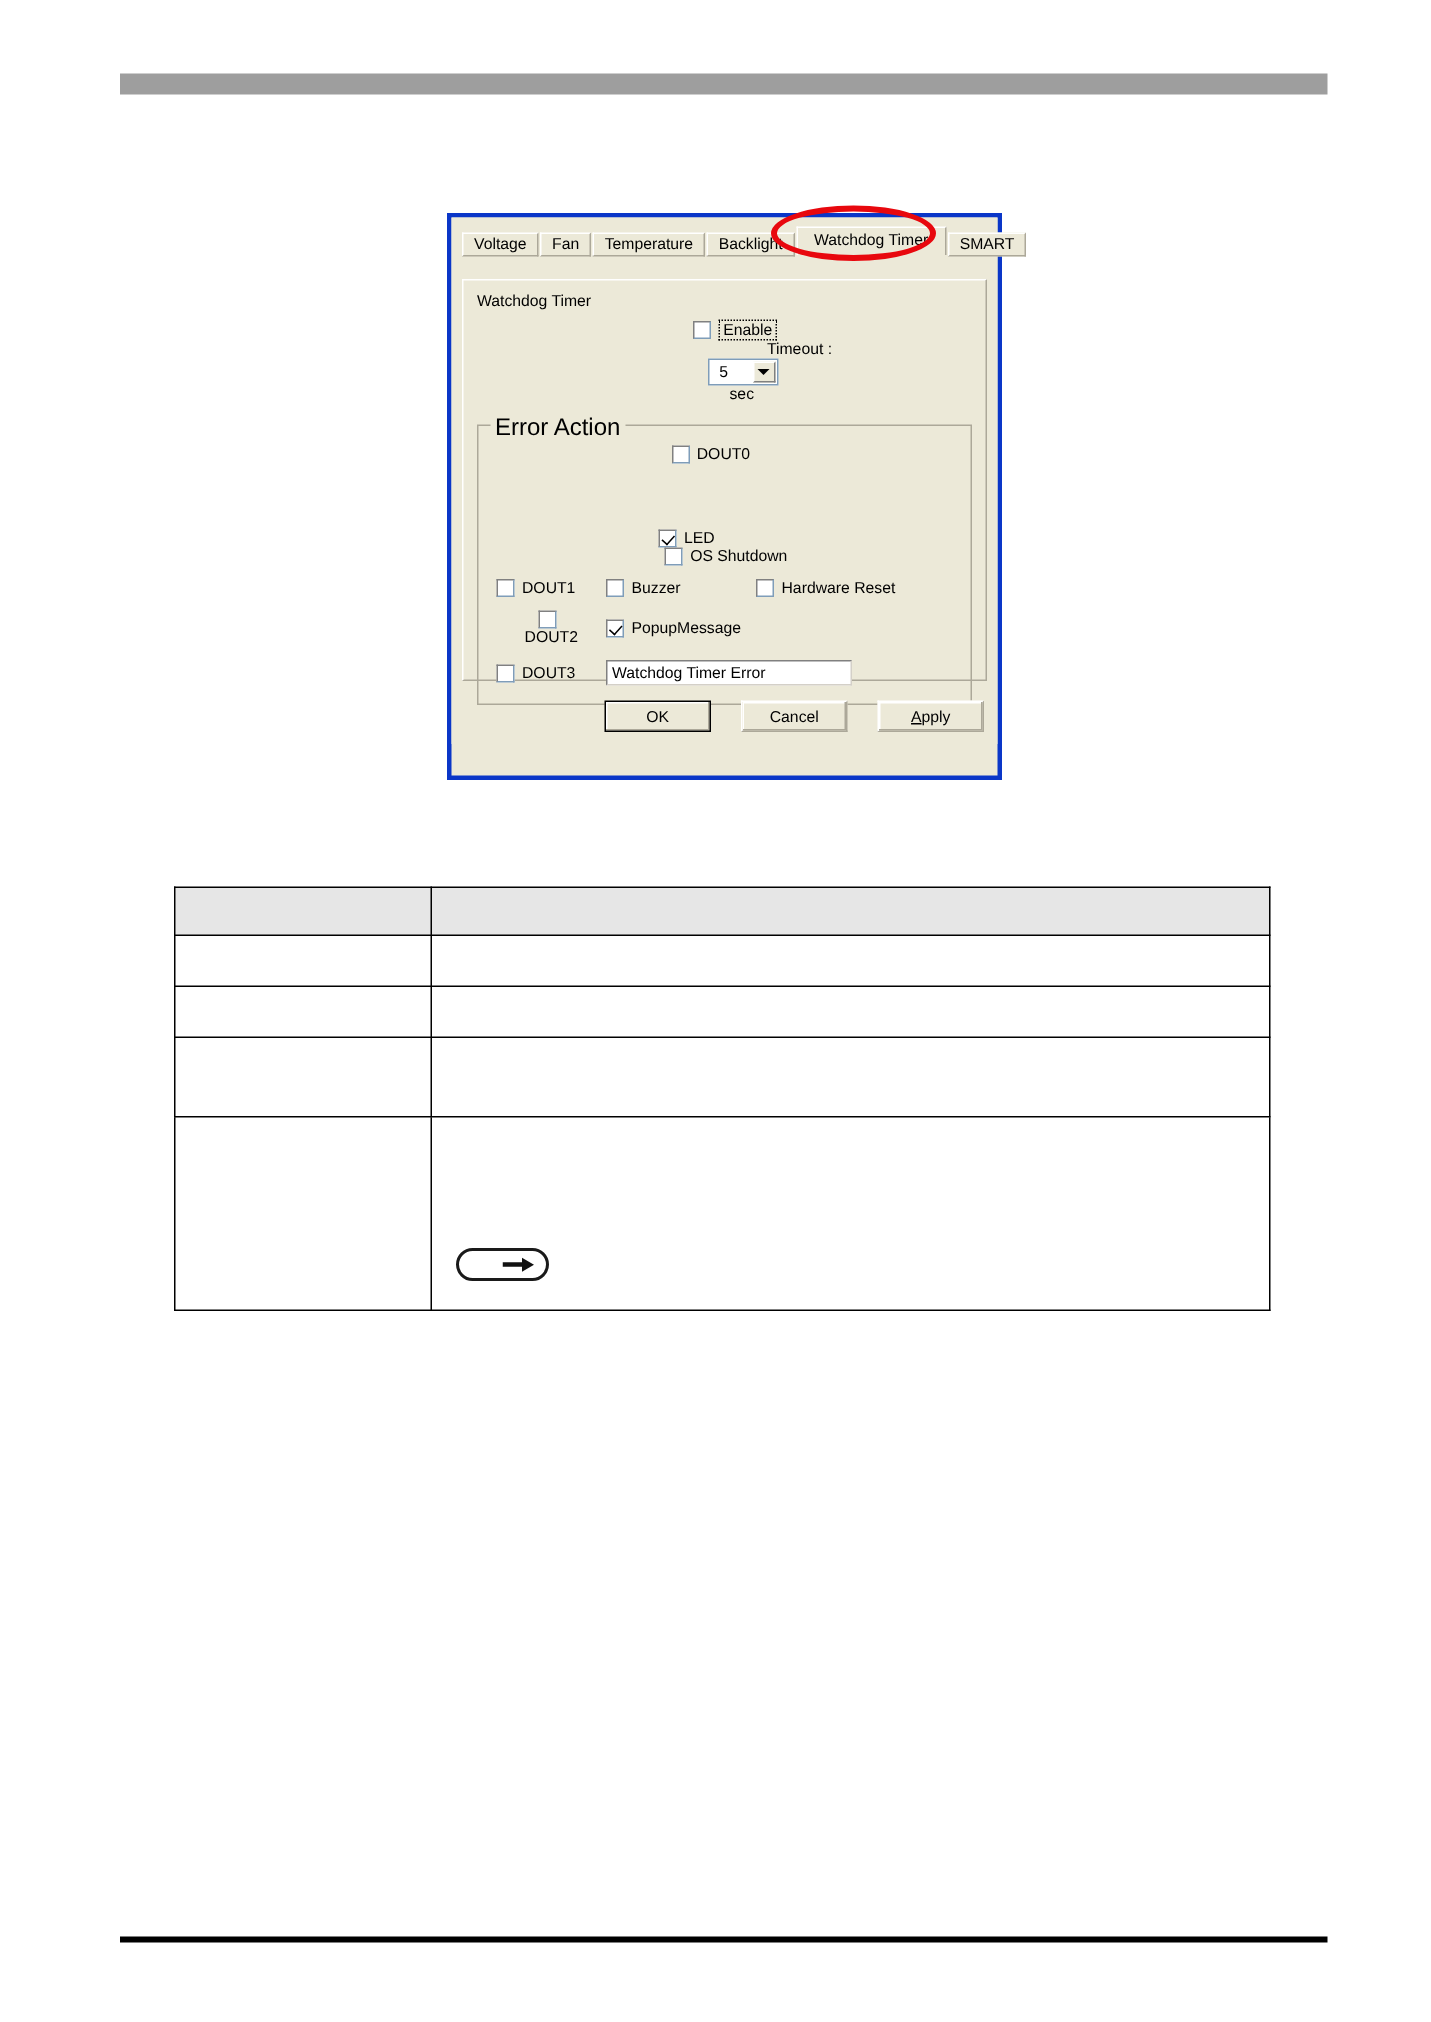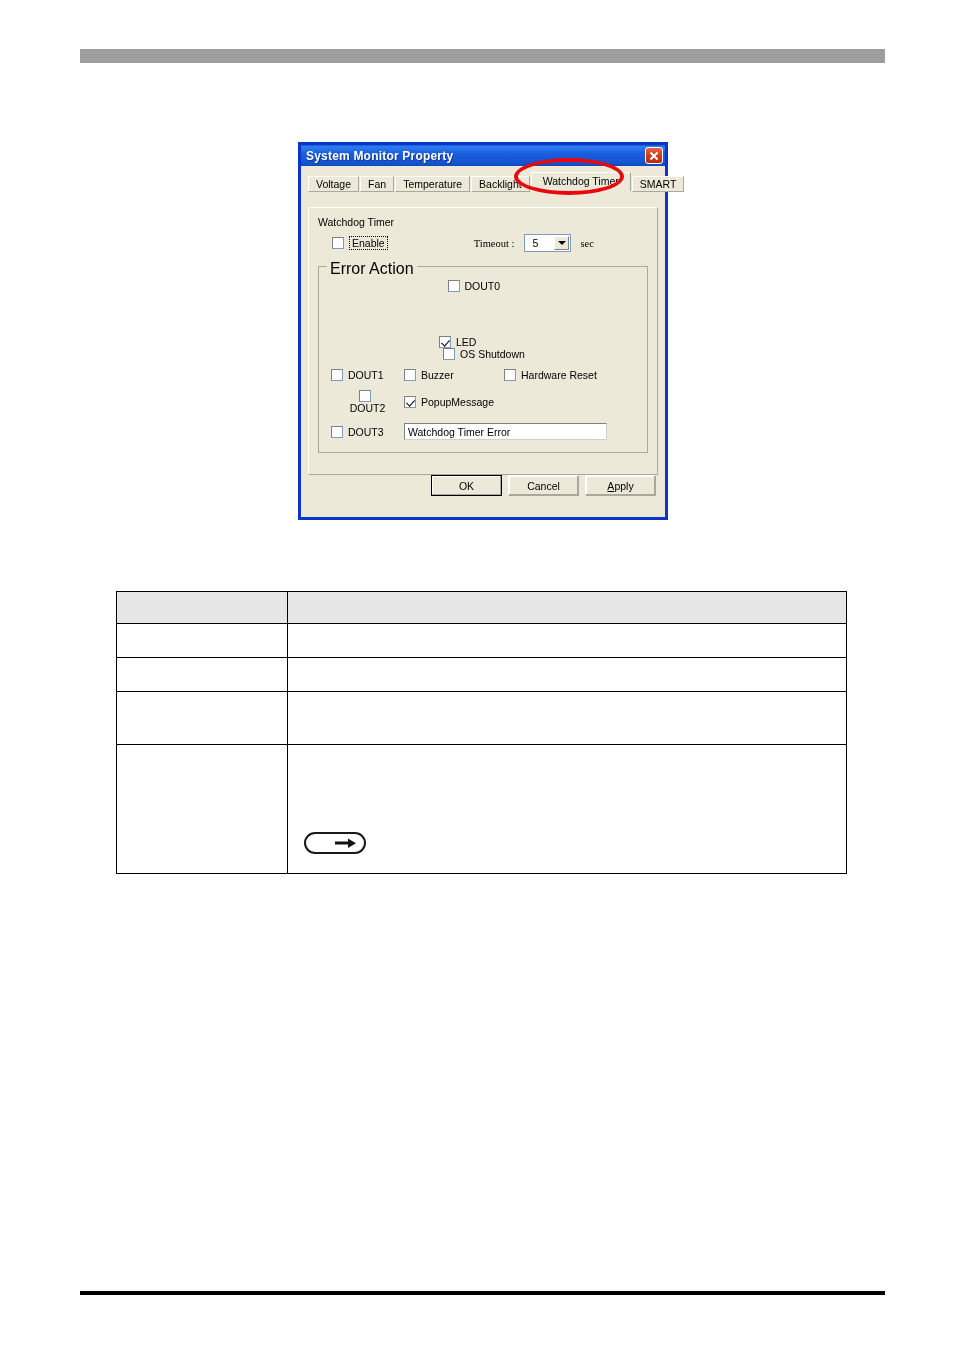--- a/index.html
+++ b/index.html
@@ -204,21 +204,20 @@
   }
   .focusrect {
     border: 1px dotted #000000;
     padding: 0 2px;
     line-height: 12px;
   }
   .lbl {
     font-size: 10.5px;
     color: #000000;
     white-space: nowrap;
-    font-family: Liberation Serif, serif;
   }
   .combo {
     width: 47px;
     height: 18px;
     background: #ffffff;
     border: 1px solid #7f9db9;
     box-sizing: border-box;
     display: flex;
     align-items: center;
     position: relative;
@@ -243,42 +242,42 @@
     align-items: center;
     justify-content: center;
   }
   .combo-btn::after {
     content: "";
     border-left: 4px solid transparent;
     border-right: 4px solid transparent;
     border-top: 4px solid #000000;
   }
   .textinput {
-    width: 203px;
+    width: 164px;
     height: 17px;
     background: #ffffff;
     border: 1px solid #808080;
     border-right-color: #d4d0c8;
     border-bottom-color: #d4d0c8;
     box-sizing: border-box;
     font-size: 10.5px;
     color: #000000;
     padding: 1px 0 0 3px;
     line-height: 15px;
     white-space: nowrap;
     overflow: hidden;
   }
 
   
   .btnbar {
     position: absolute;
     right: 9px;
-    bottom: 21px;
-    display: flex;
-    gap: 6px;
+    bottom: 8px;
+    display: flex;
+    gap: 20px;
   }
   .btn {
     width: 71px;
     height: 21px;
     background: #ece9d8;
     border: 1px solid #aca899;
     border-top-color: #ffffff;
     border-left-color: #ffffff;
     box-shadow: inset -1px -1px 0 #aca899, inset 1px 1px 0 #ffffff;
     font-size: 10.5px;
@@ -343,43 +342,39 @@
   }
   .pill svg { display: block; }
 </style>
 </head>
 <body>
 
 <div class="page-header-bar"></div>
 
 <div class="dialog">
 
-  <div class="titlebar">
-    <span class="titlebar-text">System Monitor Property</span>
-    <span class="close-btn"></span>
-  </div>
 
   <div class="dialog-body">
 
     <div class="tabstrip">
       <div class="tabrow" style="margin-top:2px;text-align:right;">
         <div class="tab">Voltage</div>
         <div class="tab">Fan</div>
         <div class="tab">Temperature</div>
         <div class="tab">Backlight</div>
         <div class="tab selected">Watchdog Timer</div>
         <div class="tab">SMART</div>
       </div>
     </div>
 
     <div class="tabpanel">
 
       <div class="grouplabel">Watchdog Timer</div>
 
-      <div class="row" style="margin:6px 0 0 14px;">
+      <div class="row" style="margin:6px 0 0 14px;flex-direction:column;">
         <span class="chk">
           <span class="box"></span>
           <span class="focusrect">Enable</span>
         </span>
         <span class="lbl" style="margin-left:86px;">Timeout :</span>
         <span class="combo" style="margin-left:10px;">
           <span class="combo-val">5</span>
           <span class="combo-btn"></span>
         </span>
         <span class="lbl" style="margin-left:9px;">sec</span>

